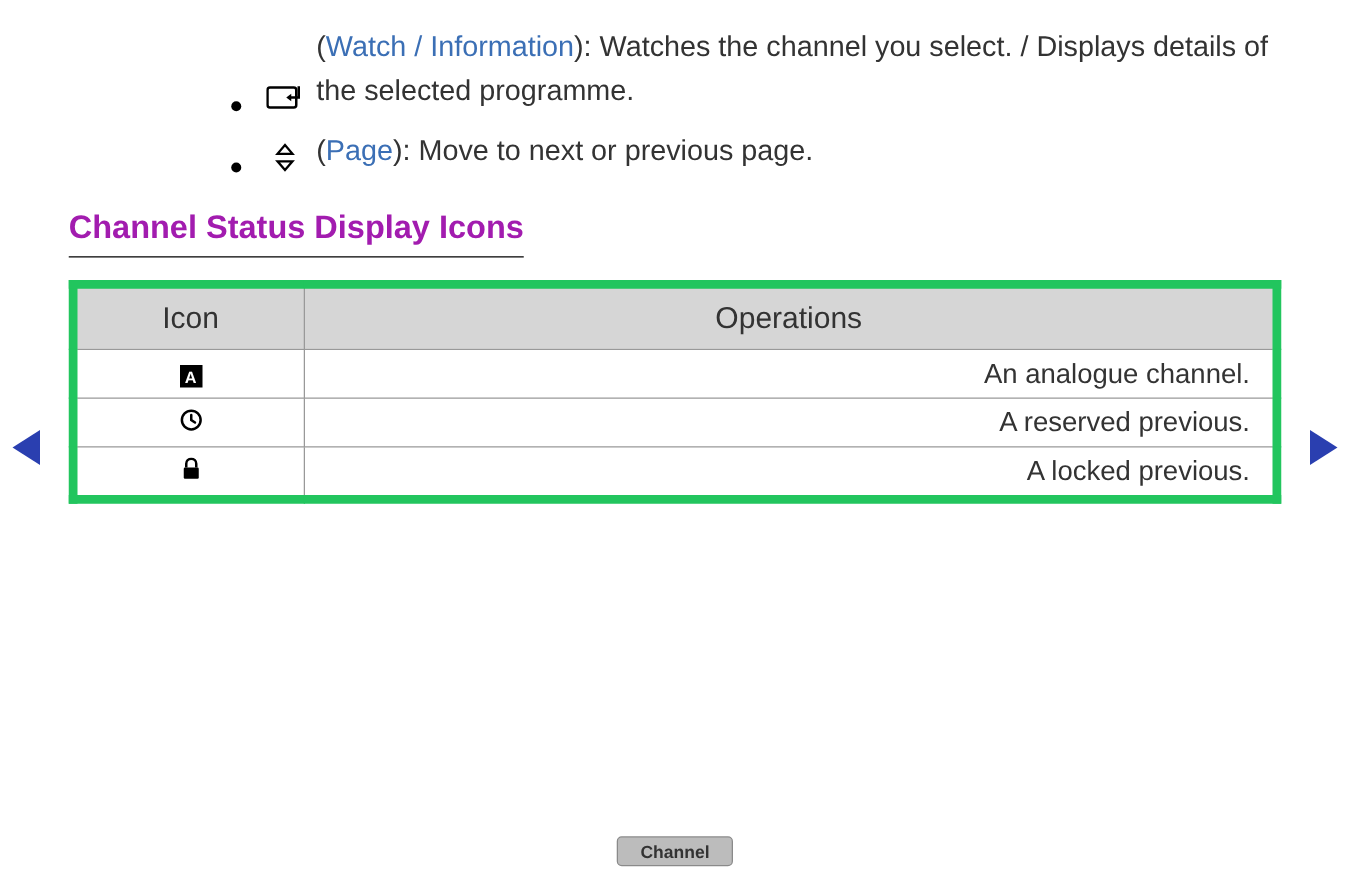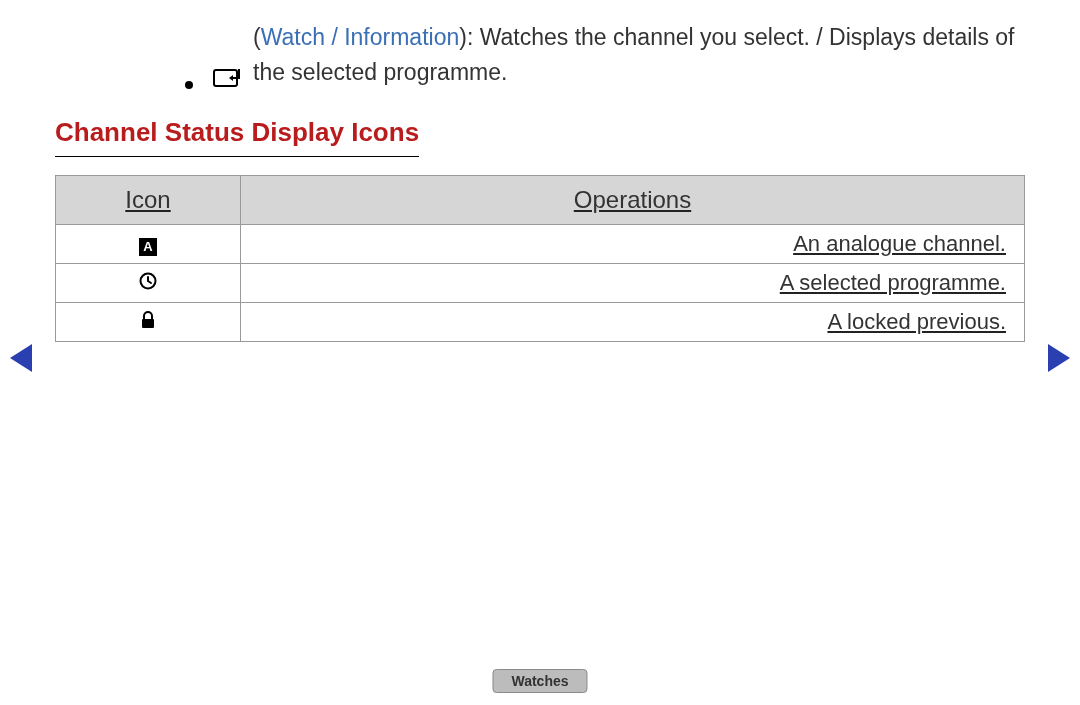--- a/index.html
+++ b/index.html
@@ -51,31 +51,30 @@
     }
     .bullet-text {
       flex: 1;
     }
     .blue {
       color: #3b6fb5;
     }
     .section-heading {
       font-size: 26px;
       font-weight: bold;
-      color: #b91c1c;
+      color: #a21caf;
       display: inline-block;
       border-bottom: 1.5px solid #000;
       padding-bottom: 8px;
       margin-bottom: 18px;
     }
     .icon-table {
       width: 100%;
       border-collapse: collapse;
-      border: 1px solid #22c55e;
-      text-decoration: underline;
+      border: 7px solid #22c55e;
     }
     .icon-table th {
       background: #d6d6d6;
       font-weight: normal;
       font-size: 24px;
       padding: 10px 0;
       border: 1px solid #999;
       color: #333;
     }
     .icon-table td {
@@ -159,20 +158,32 @@
           <rect x="1" y="3" width="23" height="16" rx="2" fill="none" stroke="#000" stroke-width="2"></rect>
           <path d="M26 2 L26 11 L18 11" fill="none" stroke="#000" stroke-width="2"></path>
           <path d="M20 8 L16 11 L20 14 Z" fill="#000"></path>
         </svg>
       </span>
       <span class="bullet-text">
         (<span class="blue">Watch / Information</span><span>): Watches the channel you select. / Displays details of the selected programme.</span>
       </span>
     </div>
 
+    <div class="bullet-item">
+      <span class="bullet-dot"></span>
+      <span class="bullet-inline-icon">
+        <svg width="18" height="24" viewBox="0 0 18 24">
+          <path d="M9 2 L15 9 L3 9 Z" fill="none" stroke="#000" stroke-width="1.8"></path>
+          <path d="M9 22 L15 15 L3 15 Z" fill="none" stroke="#000" stroke-width="1.8"></path>
+        </svg>
+      </span>
+      <span class="bullet-text">
+        (<span class="blue">Page</span><span>): Move to next or previous page.</span>
+      </span>
+    </div>
 
   </div>
 
   <div>
     <h2 class="section-heading">Channel Status Display Icons</h2>
   </div>
 
   <table class="icon-table">
     <thead>
       <tr>
@@ -189,21 +200,21 @@
       </tr>
       <tr>
         <td class="icon-col">
           <span>
             <svg width="18" height="18" viewBox="0 0 18 18">
               <circle cx="9" cy="9" r="7.5" fill="none" stroke="#000" stroke-width="2"></circle>
               <path d="M9 5 L9 9 L12 11" fill="none" stroke="#000" stroke-width="2" stroke-linecap="round"></path>
             </svg>
           </span>
         </td>
-        <td class="ops-col">A selected programme.</td>
+        <td class="ops-col">A reserved previous.</td>
       </tr>
       <tr>
         <td class="icon-col">
           <span>
             <svg width="16" height="18" viewBox="0 0 16 18">
               <rect x="2" y="8" width="12" height="9" rx="1" fill="#000"></rect>
               <path d="M4 8 L4 5 A4 4 0 0 1 12 5 L12 8" fill="none" stroke="#000" stroke-width="2"></path>
             </svg>
           </span>
         </td>
@@ -214,13 +225,13 @@
 
 </div>
 
 <div class="nav-arrow nav-arrow-left">
   <div class="tri-left"></div>
 </div>
 <div class="nav-arrow nav-arrow-right">
   <div class="tri-right"></div>
 </div>
 
-<div class="footer-badge">Watches</div>
+<div class="footer-badge">Channel</div>
 
 </body></html>

